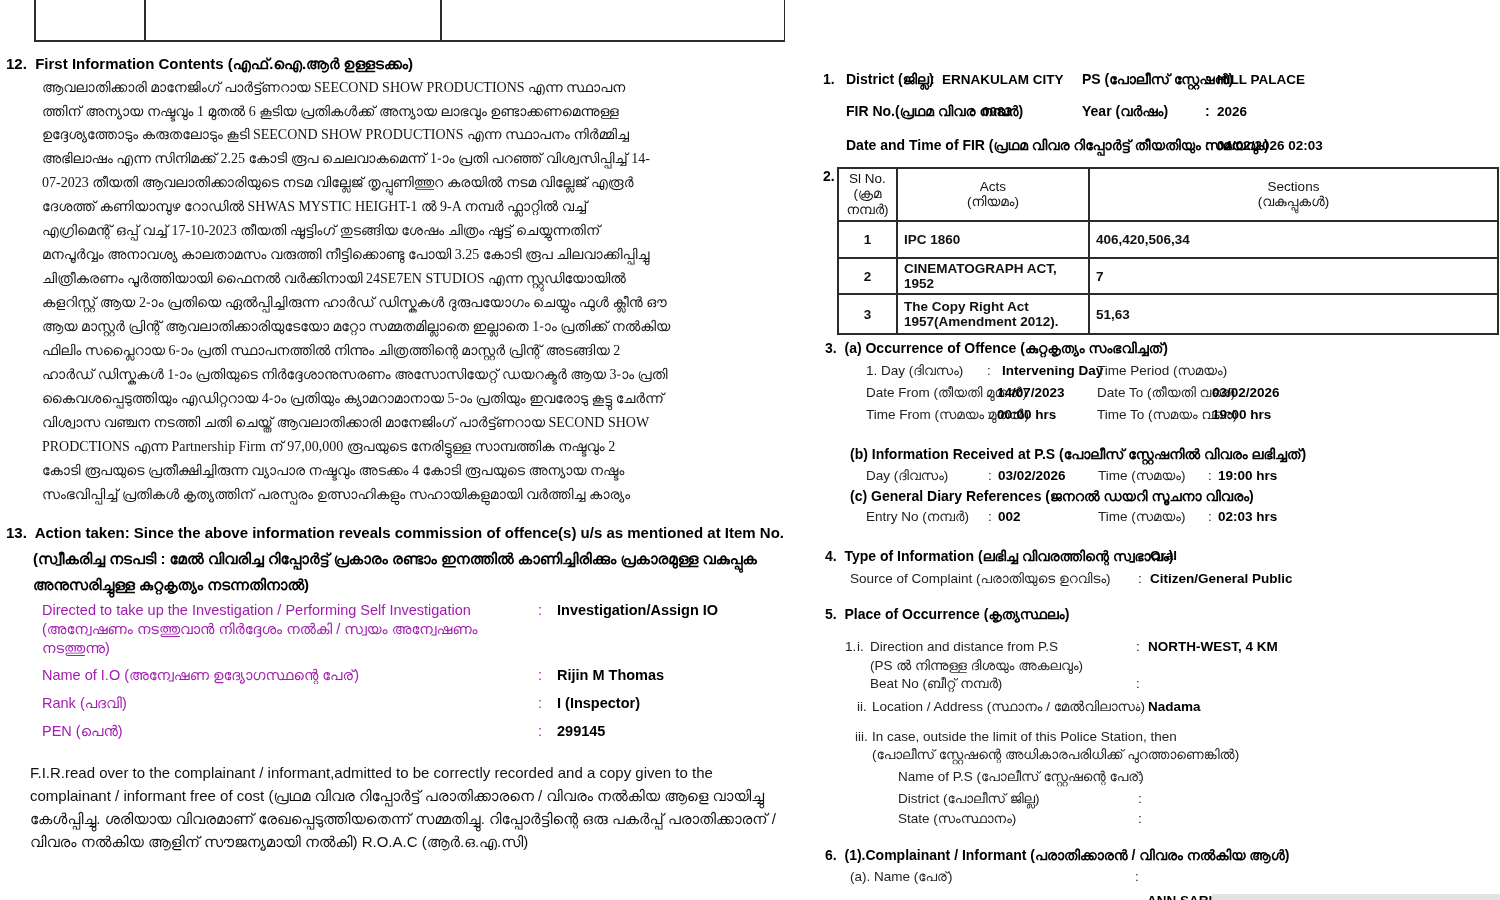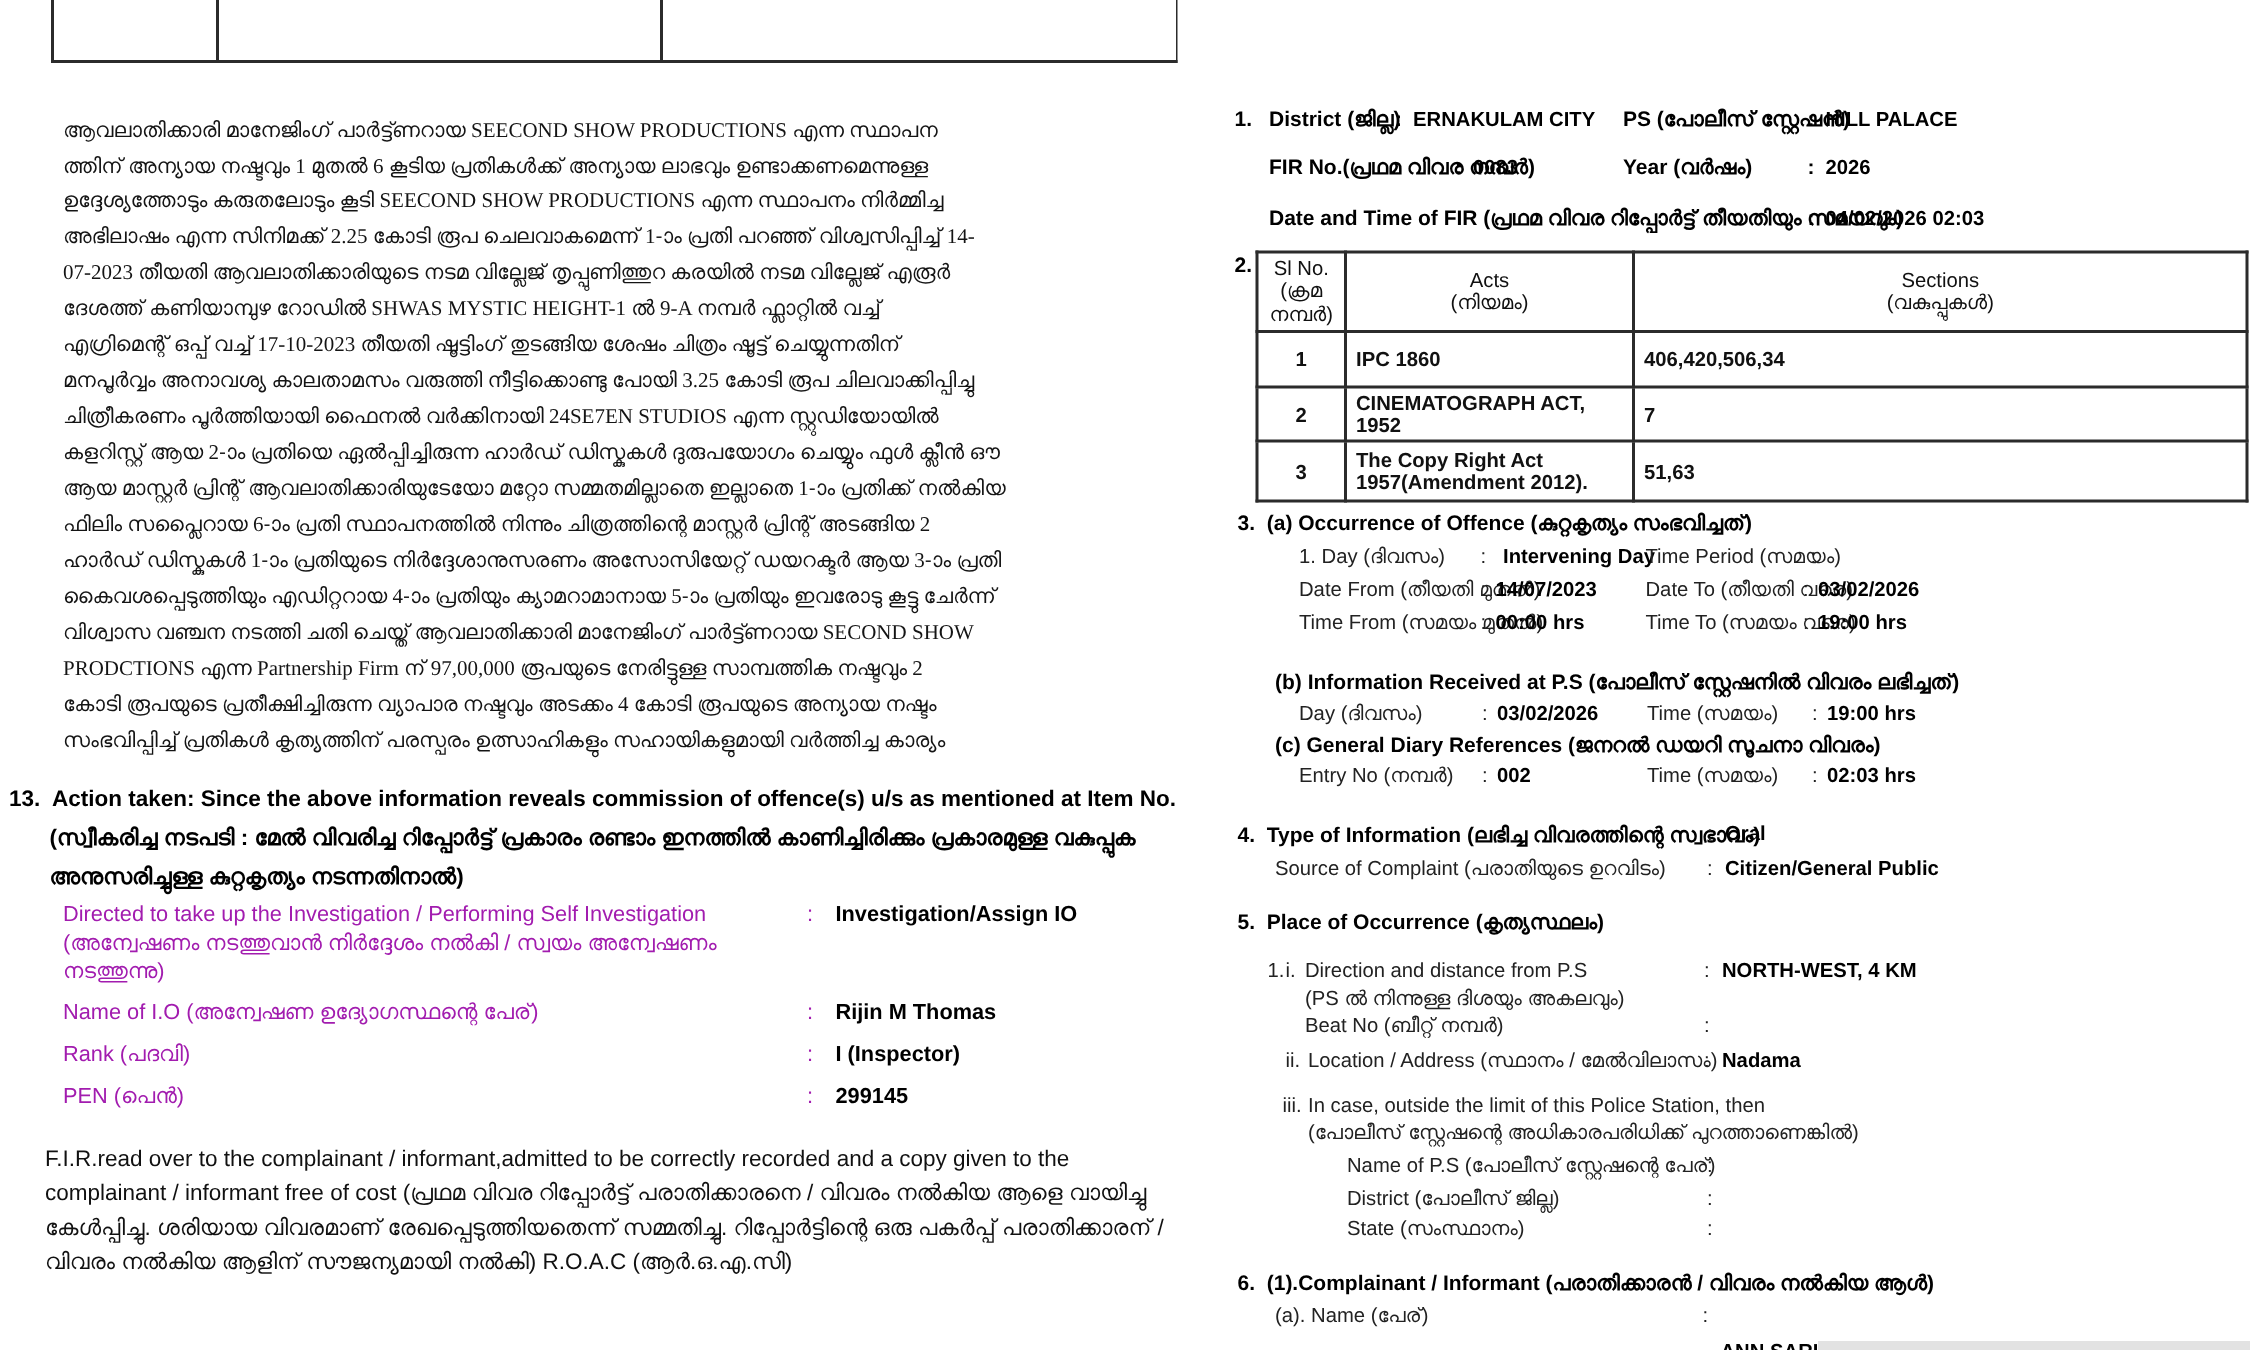--- a/index.html
+++ b/index.html
@@ -29,20 +29,24 @@
 
 <div class="page" id="page-left">
 
   <div class="abs" style="left:34px; top:0; width:752px; height:42px; border-bottom:2px solid #2b2b2b;">
     <div class="vline" style="left:0; height:42px;"></div>
     <div class="vline" style="left:110px; height:42px;"></div>
     <div class="vline" style="left:406px; height:42px;"></div>
     <div class="vline" style="left:750px; height:42px;"></div>
   </div>
 
+  <div class="abs hd" style="left:6px; top:55px; font-size:15px;">
+    <span>12.</span>&nbsp;
+    <span>First Information Contents (എഫ്.ഐ.ആർ ഉള്ളടക്കം)</span>
+  </div>
 
   <div>
     <div class="abs serif ml-para" style="left:42px; top:80px;">ആവലാതിക്കാരി മാനേജിംഗ് പാർട്ട്ണറായ SEECOND SHOW PRODUCTIONS എന്ന സ്ഥാപന</div>
     <div class="abs serif ml-para" style="left:42px; top:104px;">ത്തിന് അന്യായ നഷ്ടവും 1 മുതൽ 6 കൂടിയ പ്രതികൾക്ക്  അന്യായ ലാഭവും ഉണ്ടാക്കണമെന്നുള്ള</div>
     <div class="abs serif ml-para" style="left:42px; top:127px;">ഉദ്ദേശ്യത്തോടും കരുതലോടും കൂടി SEECOND SHOW PRODUCTIONS എന്ന സ്ഥാപനം നിർമ്മിച്ച</div>
     <div class="abs serif ml-para" style="left:42px; top:151px;">അഭിലാഷം എന്ന സിനിമക്ക് 2.25 കോടി രൂപ ചെലവാകമെന്ന് 1-ാം പ്രതി പറഞ്ഞ് വിശ്വസിപ്പിച്ച് 14-</div>
     <div class="abs serif ml-para" style="left:42px; top:175px;">07-2023 തീയതി ആവലാതിക്കാരിയുടെ നടമ വില്ലേജ് തൃപ്പുണിത്തുറ കരയിൽ നടമ വില്ലേജ് എരൂർ</div>
     <div class="abs serif ml-para" style="left:42px; top:199px;">ദേശത്ത് കണിയാമ്പുഴ റോഡിൽ SHWAS MYSTIC HEIGHT-1 ൽ 9-A നമ്പർ ഫ്ലാറ്റിൽ വച്ച്</div>
     <div class="abs serif ml-para" style="left:42px; top:223px;">എഗ്രിമെന്റ് ഒപ്പ് വച്ച് 17-10-2023 തീയതി ഷൂട്ടിംഗ് തുടങ്ങിയ ശേഷം ചിത്രം ഷൂട്ട് ചെയ്യുന്നതിന്</div>
     <div class="abs serif ml-para" style="left:42px; top:247px;">മനപൂർവ്വം അനാവശ്യ കാലതാമസം വരുത്തി നീട്ടിക്കൊണ്ടു പോയി 3.25 കോടി രൂപ ചിലവാക്കിപ്പിച്ചു</div>

